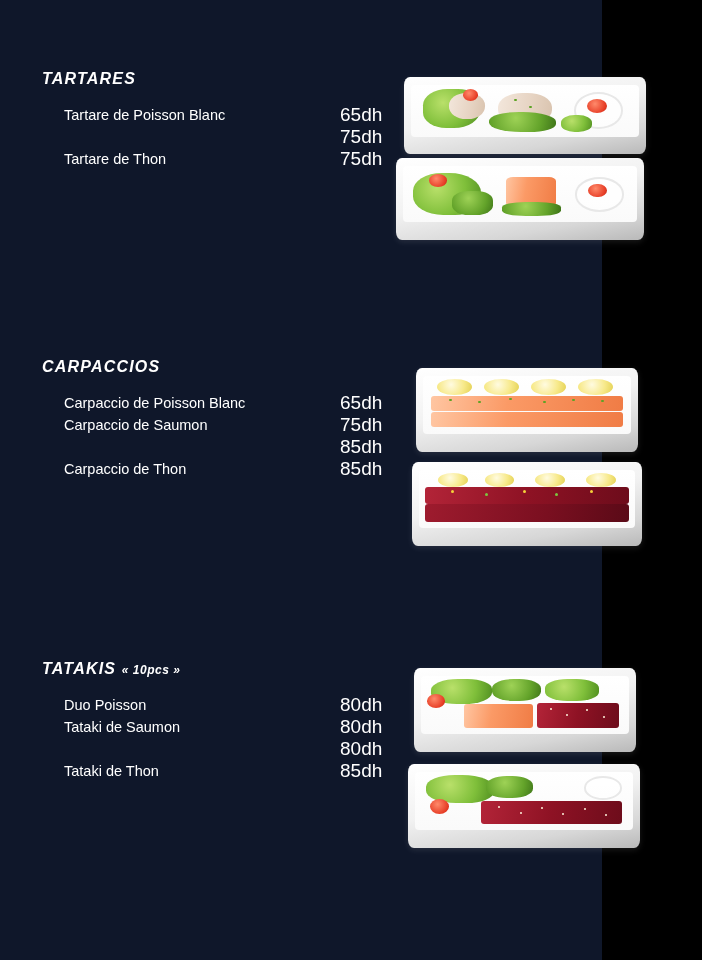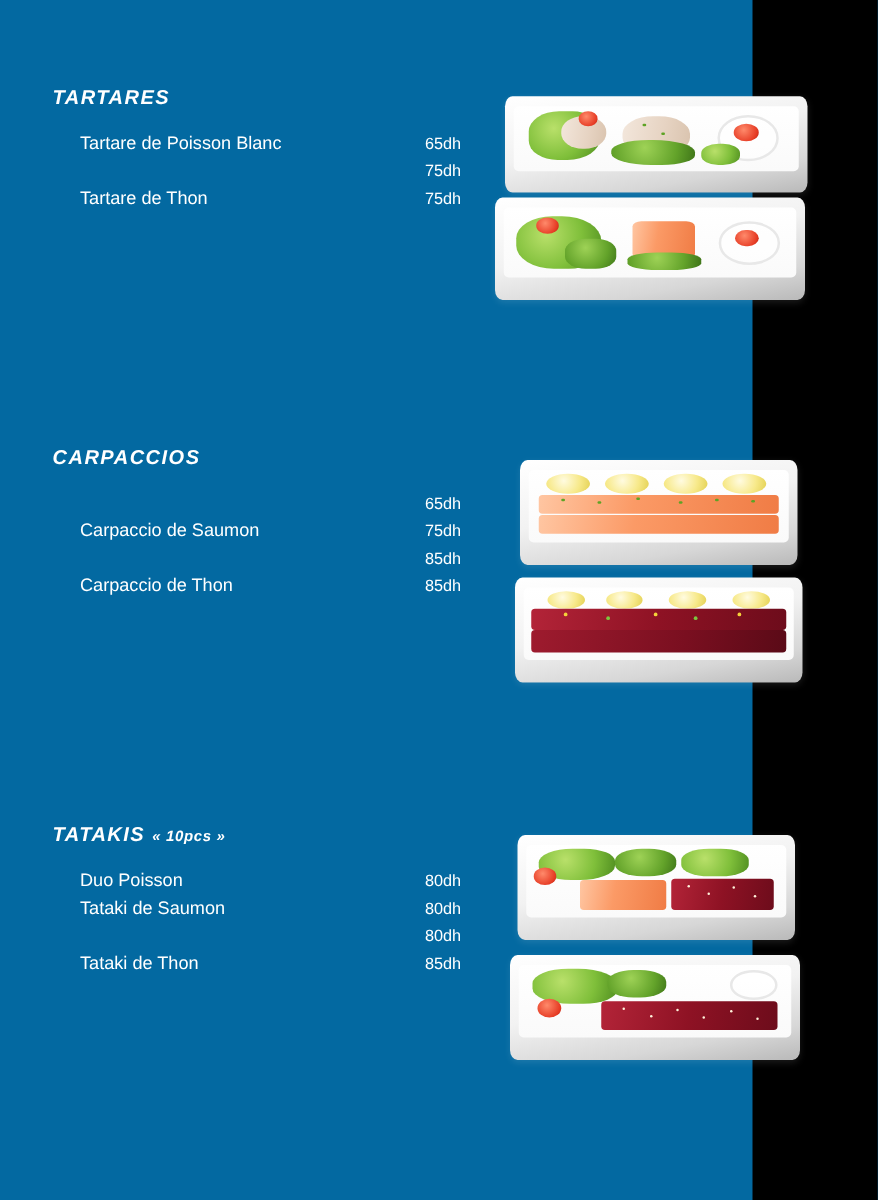--- a/index.html
+++ b/index.html
@@ -12,21 +12,21 @@
     height: 960px;
     overflow: hidden;
     font-family: "Liberation Sans", sans-serif;
     color: #ffffff;
     position: relative;
   }
   .page {
     position: relative;
     width: 602px;
     height: 960px;
-    background: #0369a1;
+    background: #0f172a;
   }
 
   .section {
     position: absolute;
     left: 0;
     width: 702px;
   }
   .section-1 { top: 70px; }
   .section-2 { top: 358px; }
   .section-3 { top: 660px; }
@@ -66,21 +66,21 @@
     left: 0;
     top: 0;
     font-size: 14.5px;
     color: #ffffff;
     white-space: nowrap;
   }
   .item-price {
     position: absolute;
     left: 276px;
     top: 0;
-    font-size: 13px;
+    font-size: 19px;
     color: #ffffff;
     white-space: nowrap;
   }
 
   
   .photo {
     position: absolute;
   }
   .plate {
     position: absolute;
@@ -226,20 +226,21 @@
   </div>
 
   <div class="section section-2">
 
     <div class="section-title">
       <span>CARPACCIOS</span>
     </div>
 
     <div class="items">
       <div class="item">
+        <span class="item-name">Carpaccio de Poisson Blanc</span>
         <span class="item-price">65dh</span>
       </div>
       <div class="item">
         <span class="item-name">Carpaccio de Saumon</span>
         <span class="item-price">75dh</span>
       </div>
       <div class="item">
         <span class="item-price">85dh</span>
       </div>
       <div class="item">

